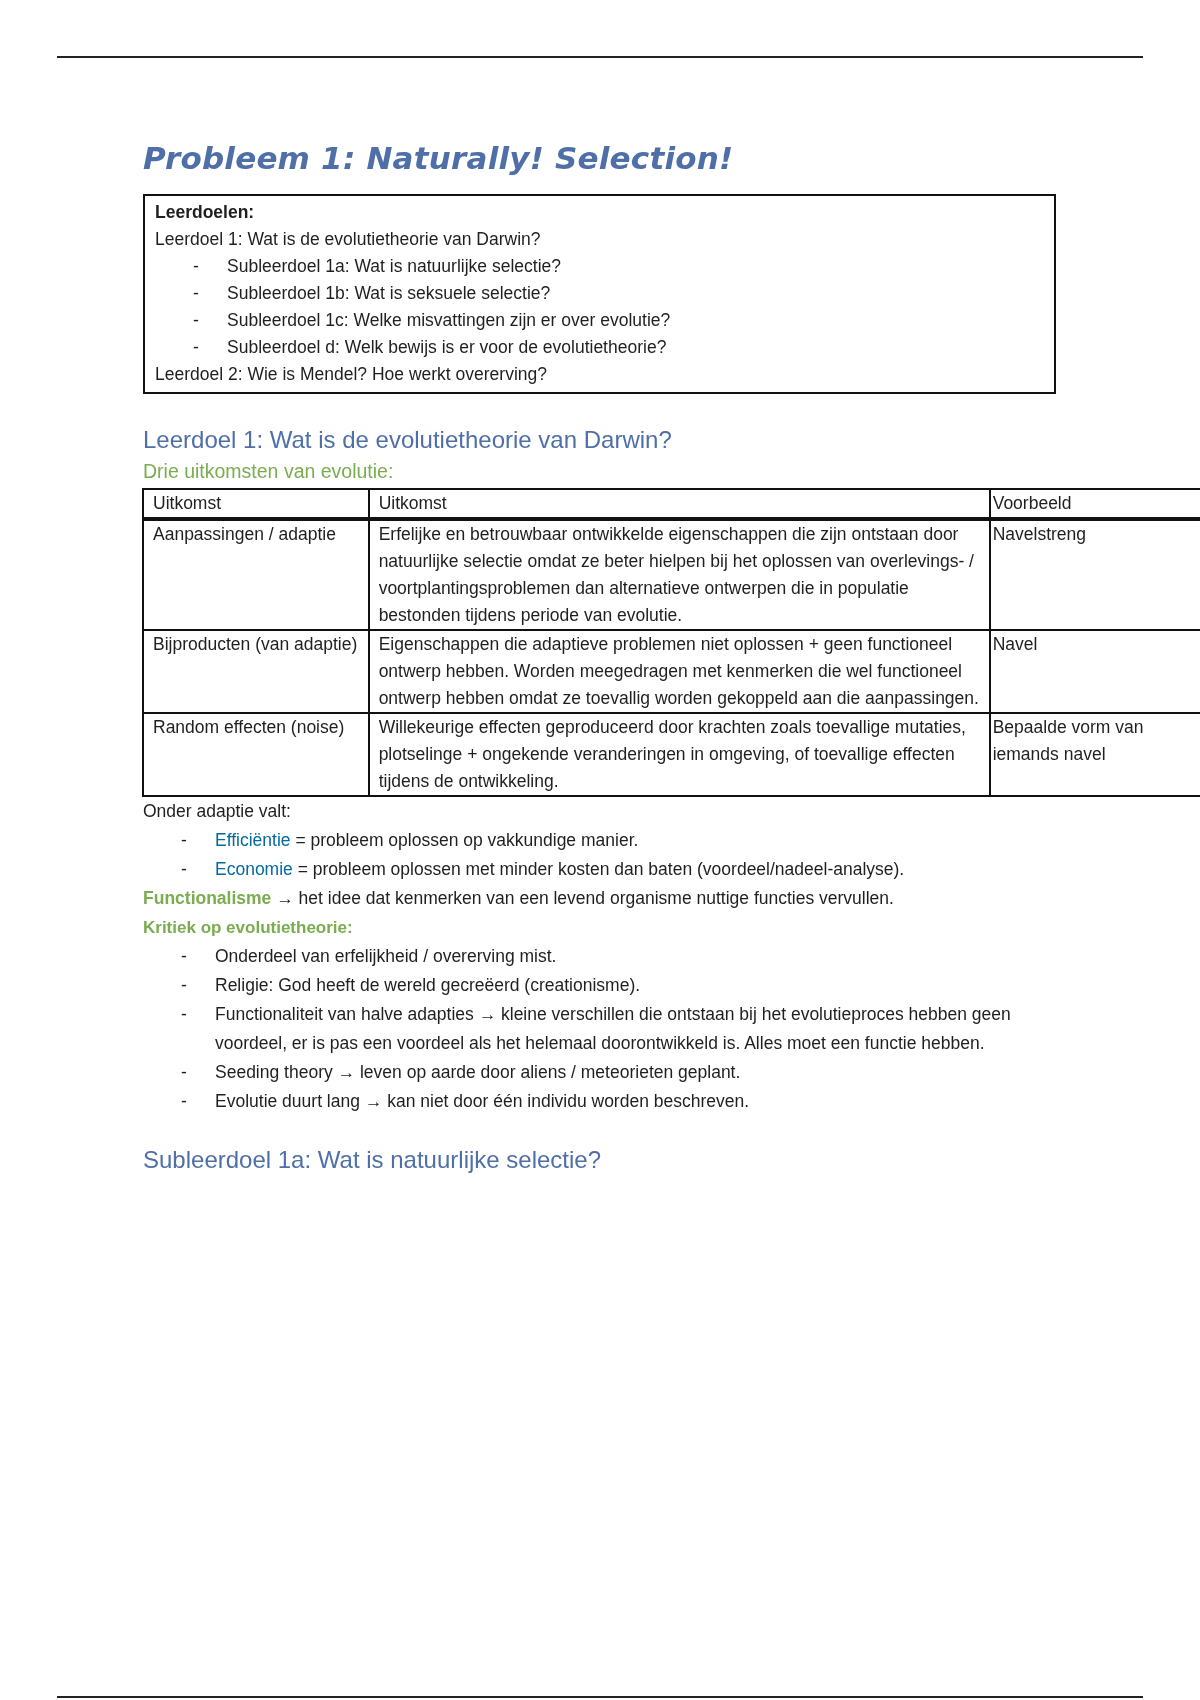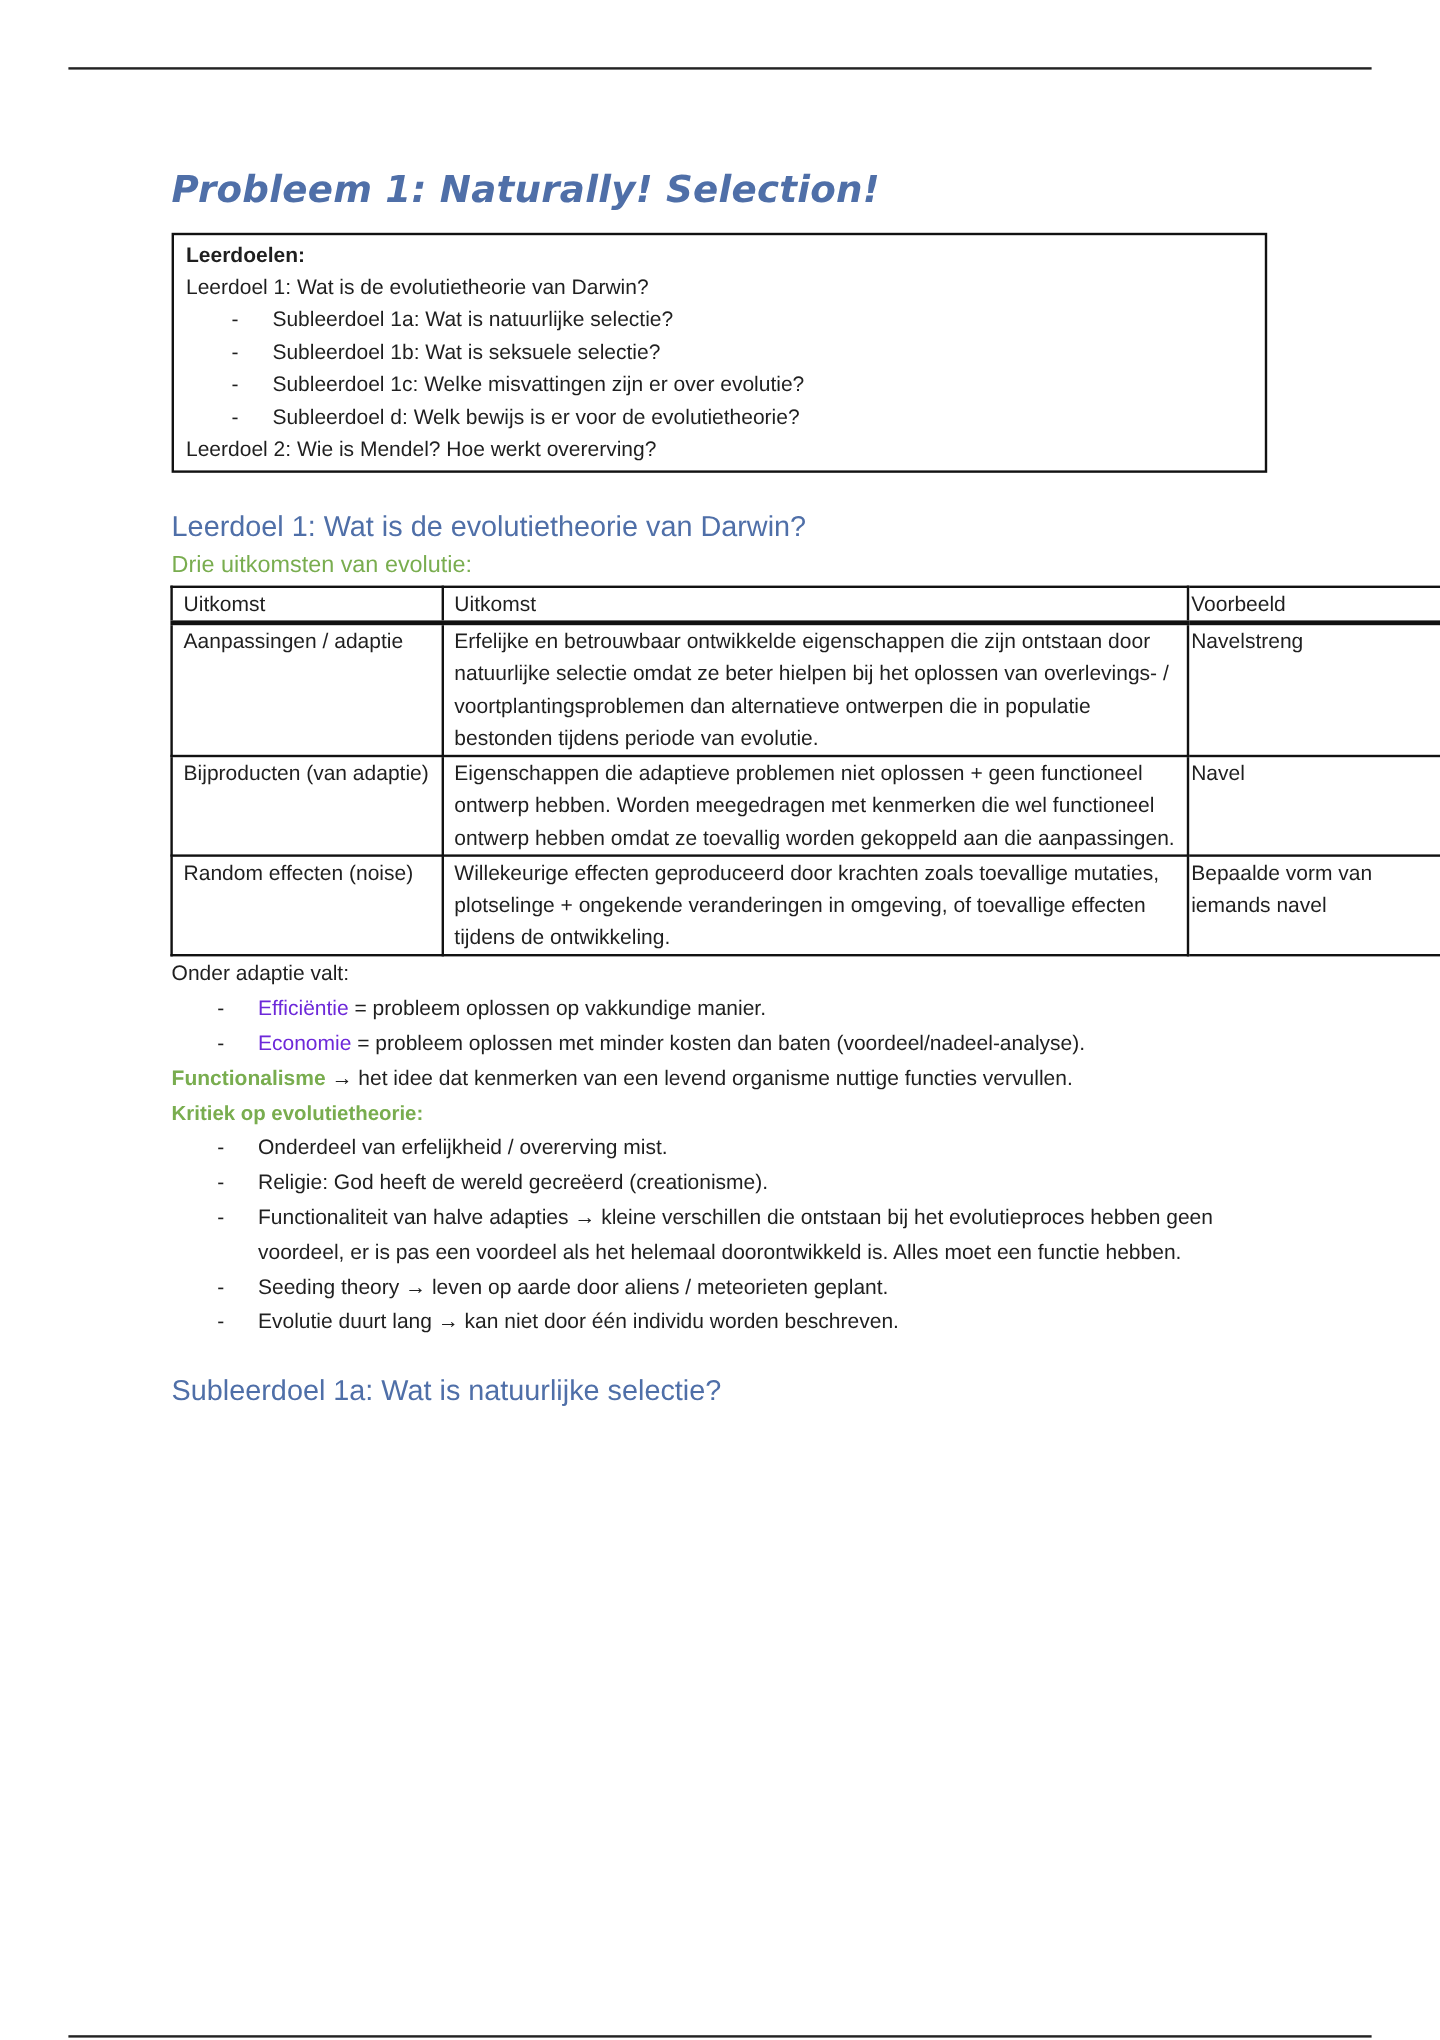--- a/index.html
+++ b/index.html
@@ -34,21 +34,21 @@
   table.outcomes th, table.outcomes td {
     border: 2px solid #111; vertical-align: top; text-align: left; padding: 0 9px; font-weight: normal;
   }
   table.outcomes thead th { border-bottom: 4px solid #111; }
   table.outcomes col.c1 { width: 194px; }
   table.outcomes col.c2 { width: 534px; }
   table.outcomes col.c3 { width: 186px; }
   table.outcomes td.ex, table.outcomes th.ex { padding-left: 2px; }
 
   .para { font-size: 17.5px; line-height: 29px; margin: 0; }
-  .red { color: #6d28d9; }
+  .red { color: #0369a1; }
   .green { color: #79ad4f; font-weight: bold; }
   .bullets { font-size: 17.5px; line-height: 29px; }
   .block { }
   .h1.last { margin-top: 28px; }
 </style>
 </head>
 <body>
 
 <div class="rule top"></div>
 

